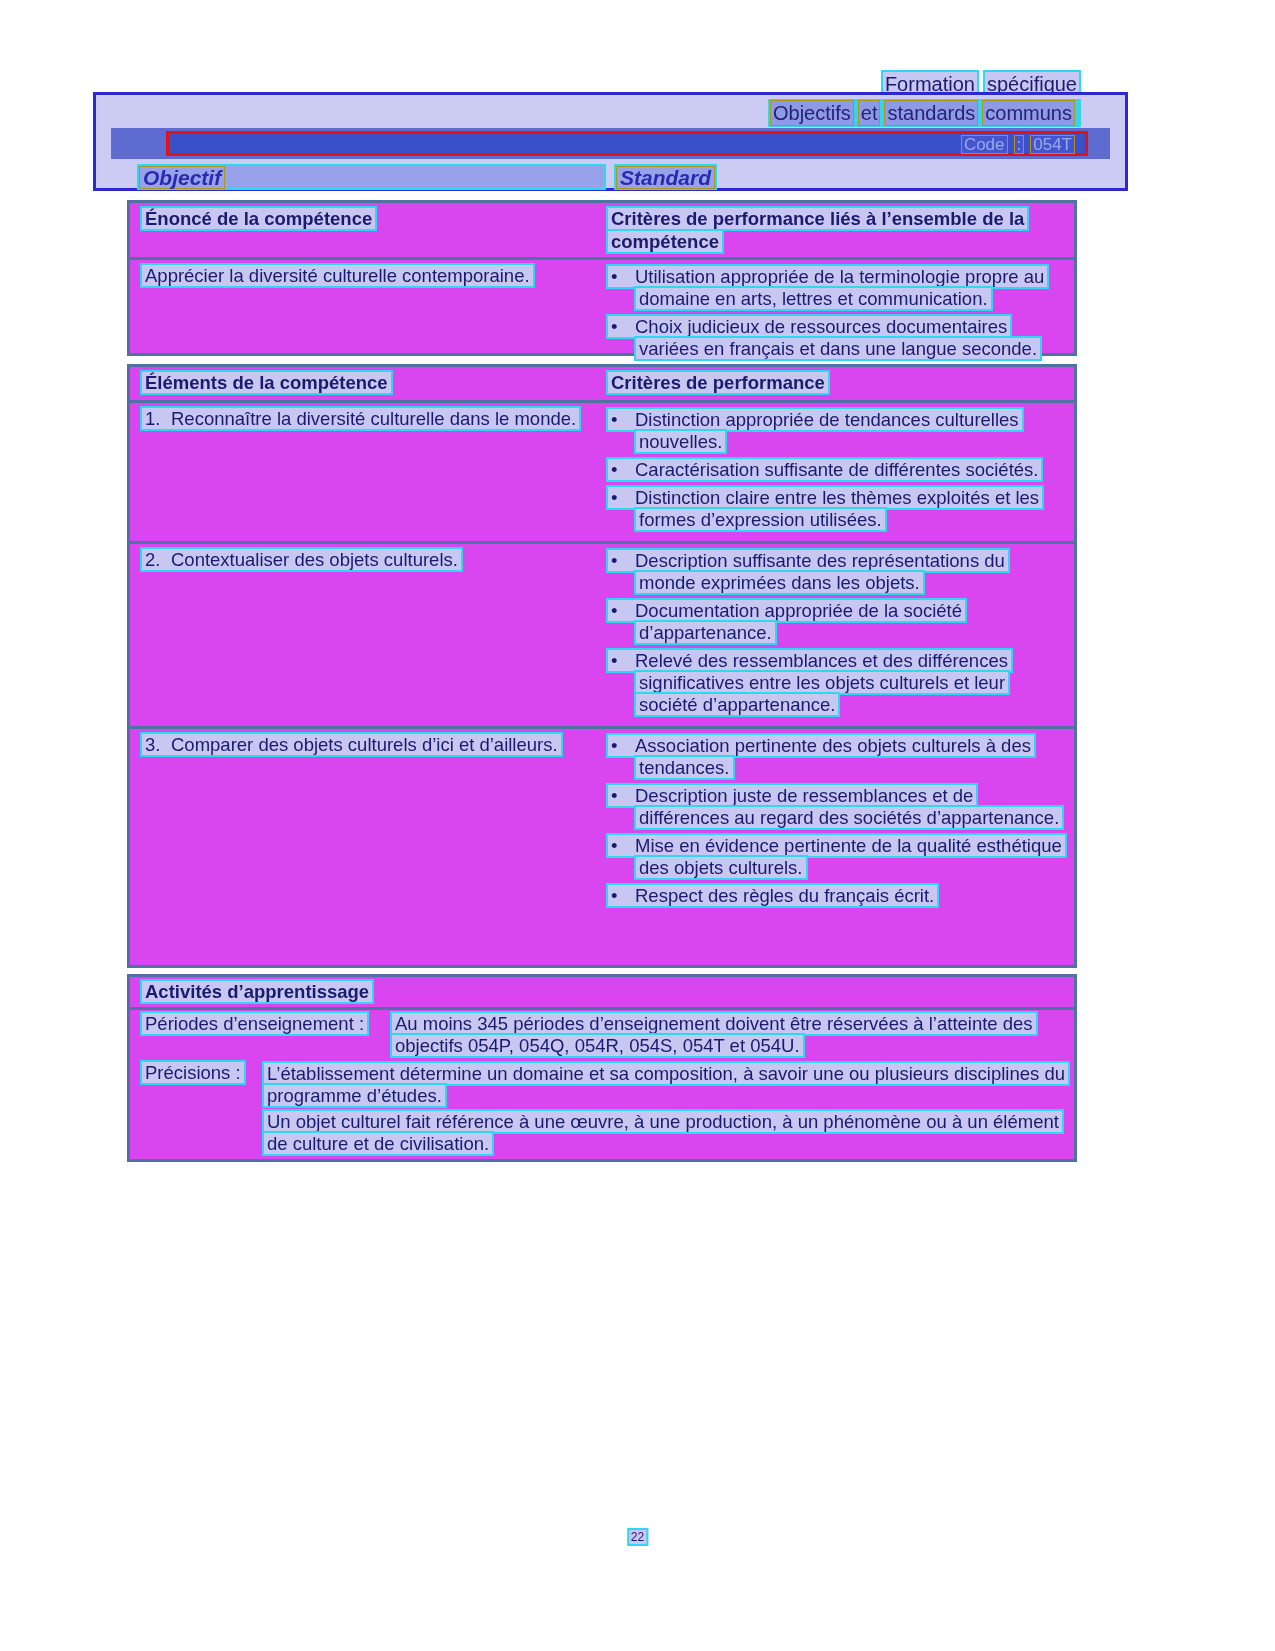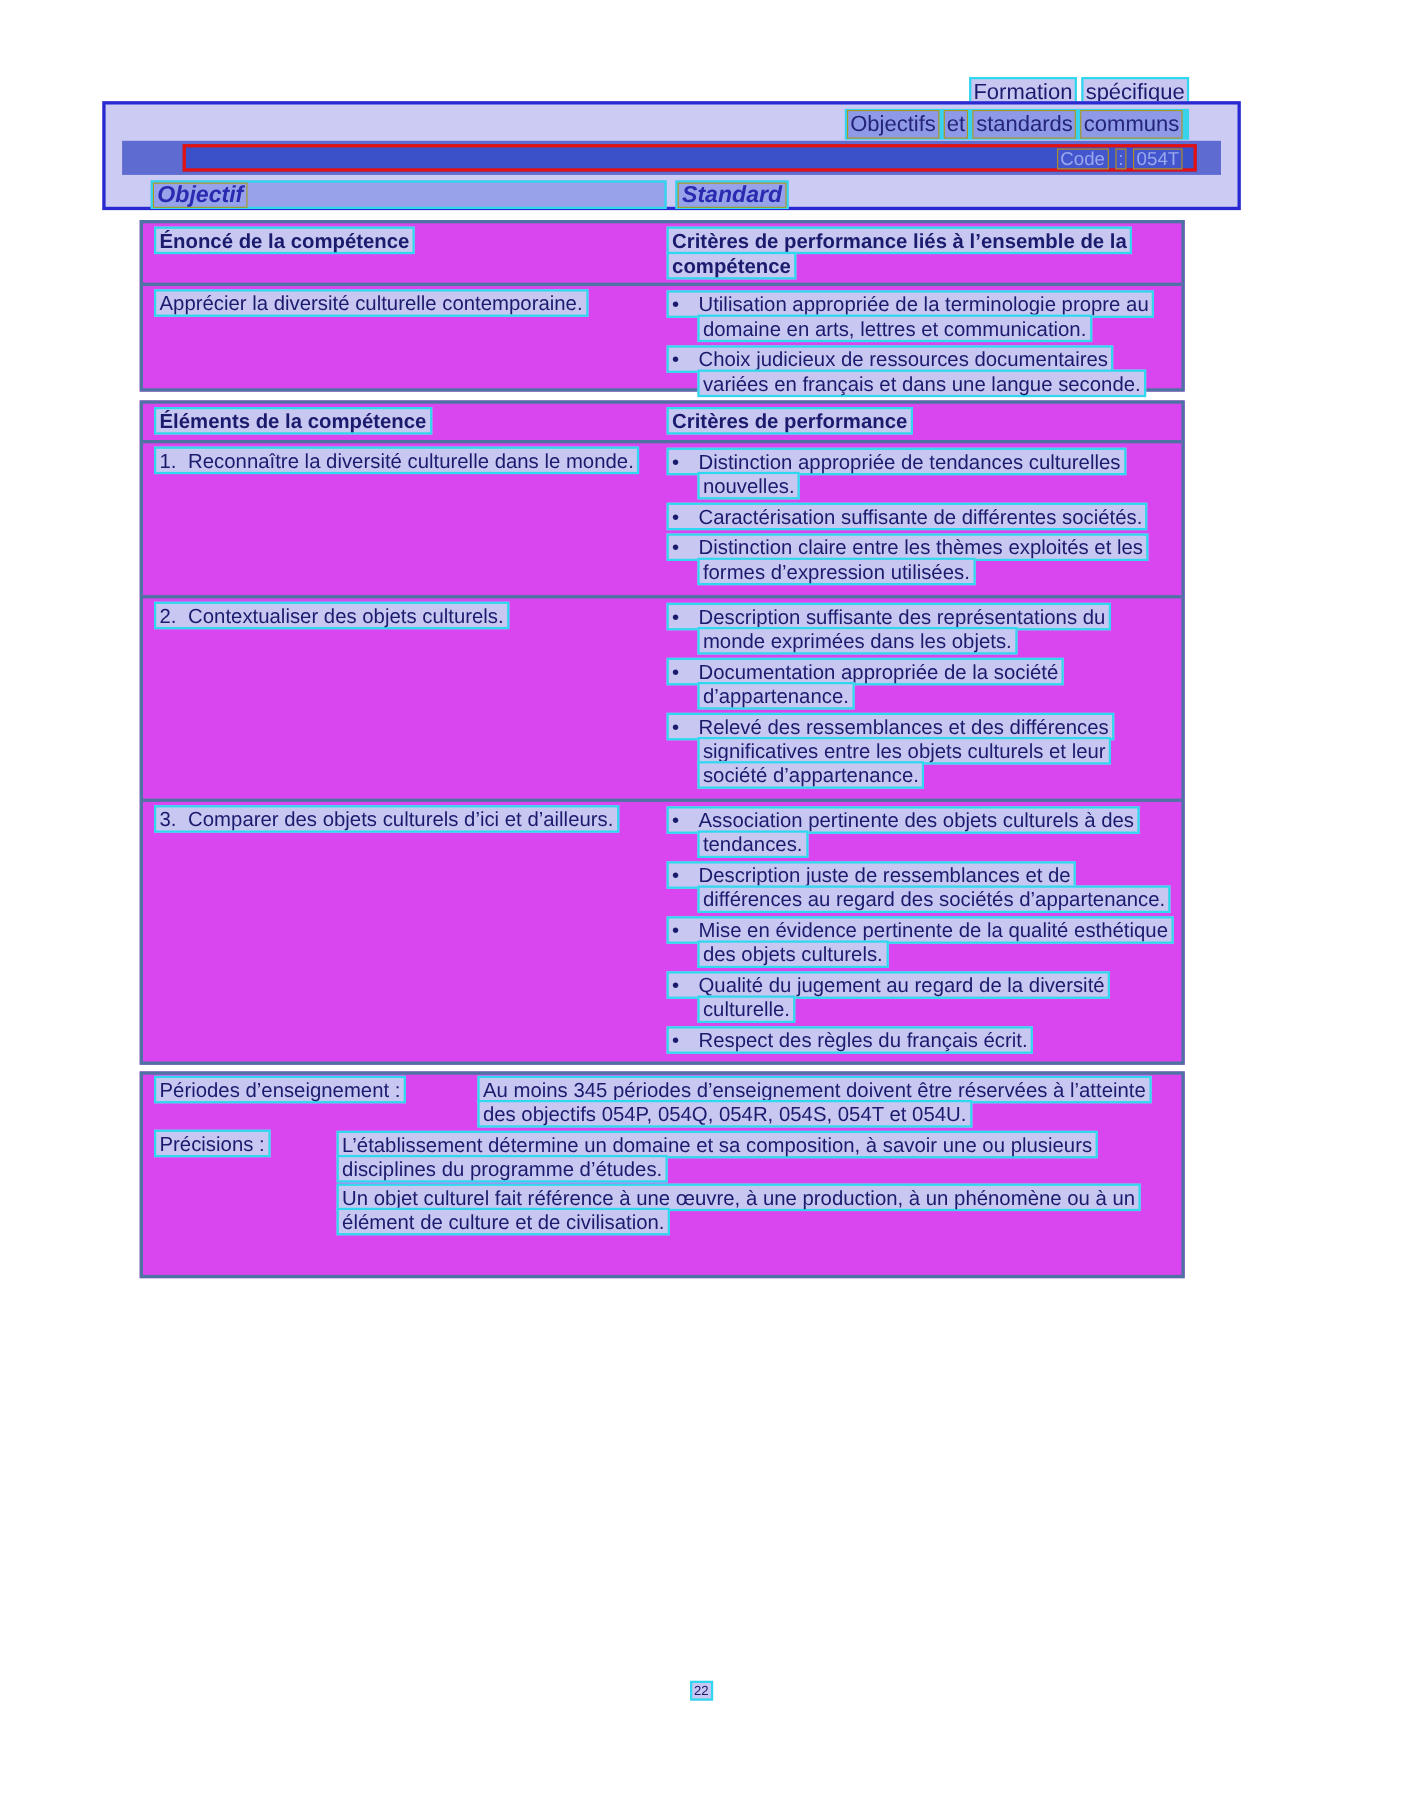--- a/index.html
+++ b/index.html
@@ -74,21 +74,21 @@
   .minr1{min-height:132px;}
   .minr2{min-height:183px;}
   .para{margin:1px 0 4px;}
   .crit{padding-left:28px;text-indent:-28px;margin:2px 0 6px;}
   .bul{display:inline-block;width:24px;text-indent:0;}
   .elem{padding-left:30px;text-indent:-30px;margin:1px 0 4px;}
   .num{display:inline-block;width:26px;text-indent:0;}
 
   
   .ahead{display:block;border-bottom:3px solid var(--slate);min-height:33px;padding:4px 10px;}
-  .arow{display:flex;padding:3px 8px 2px 10px;gap:44px;}
+  .arow{display:flex;padding:3px 8px 2px 10px;}
   .alabel{flex:0 0 auto;}
   .w-periodes{width:250px;}
   .w-precisions{width:122px;}
   .aval{flex:1 1 auto;}
 
   .pagenum{position:absolute;top:1528px;left:50%;transform:translateX(-50%);font-size:12px;line-height:18px;}
   .pagenum .hl{padding:0 2px;}
 </style>
 </head>
 <body>
@@ -156,27 +156,27 @@
   </div>
 
   <div class="trow">
     <div class="c1">
       <div class="elem"><span class="hl"><span class="num">3.</span><span>Comparer des objets culturels d’ici et d’ailleurs.</span></span></div>
     </div>
     <div class="c2">
       <div class="crit"><span class="hl"><span class="bul">•</span><span>Association pertinente des objets culturels à des tendances.</span></span></div>
       <div class="crit"><span class="hl"><span class="bul">•</span><span>Description juste de ressemblances et de différences au regard des sociétés d’appartenance.</span></span></div>
       <div class="crit"><span class="hl"><span class="bul">•</span><span>Mise en évidence pertinente de la qualité esthétique des objets culturels.</span></span></div>
-      <div class="crit"><span class="hl"><span class="bul">•</span><span>Qualité du jugement au regard de la diversité culturelle.</span></span></div>
       <div class="crit"><span class="hl"><span class="bul">•</span><span>Respect des règles du français écrit.</span></span></div>
     </div>
   </div>
 </div>
 
 <div class="tbl t3">
+  <div class="ahead"><span class="hl b">Activités d’apprentissage</span></div>
   <div class="arow">
     <div class="alabel w-periodes"><span class="hl">Périodes d’enseignement :</span></div>
     <div class="aval"><span class="hl">Au moins 345 périodes d’enseignement doivent être réservées à l’atteinte des objectifs 054P, 054Q, 054R, 054S, 054T et 054U.</span></div>
   </div>
   <div class="arow">
     <div class="alabel w-precisions"><span class="hl">Précisions :</span></div>
     <div class="aval">
       <div class="para"><span class="hl">L’établissement détermine un domaine et sa composition, à savoir une ou plusieurs disciplines du programme d’études.</span></div>
       <div class="para"><span class="hl">Un objet culturel fait référence à une œuvre, à une production, à un phénomène ou à un élément de culture et de civilisation.</span></div>
     </div>

